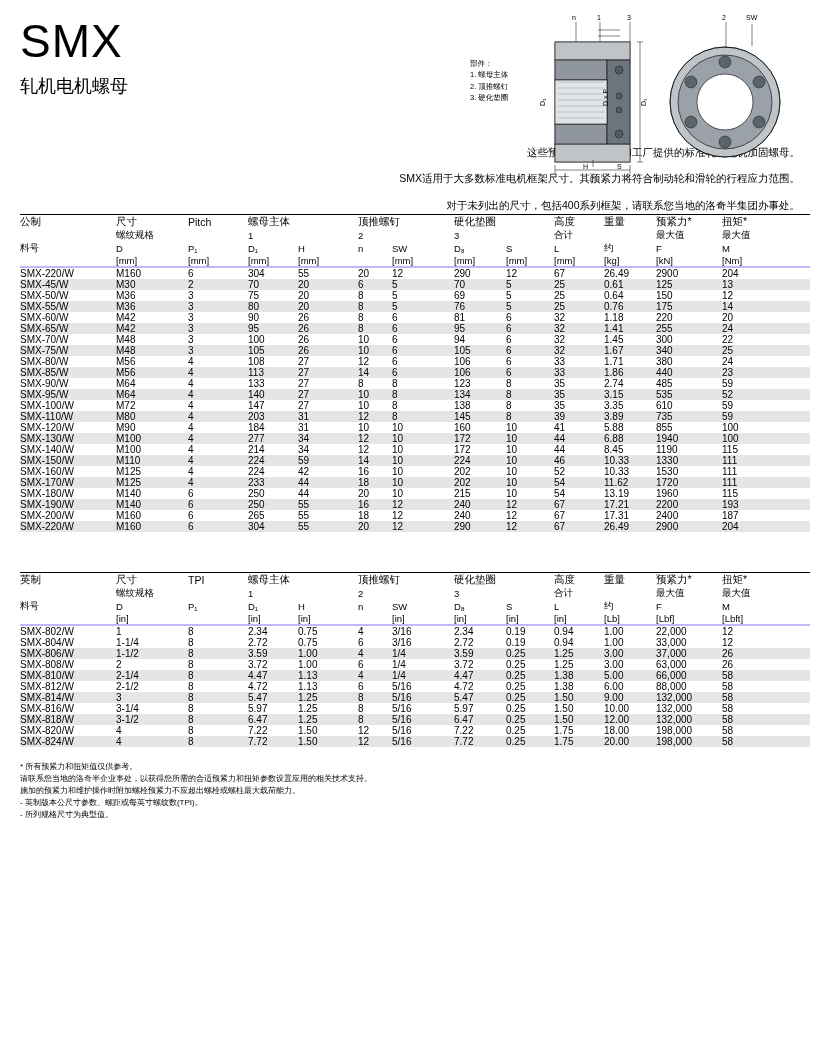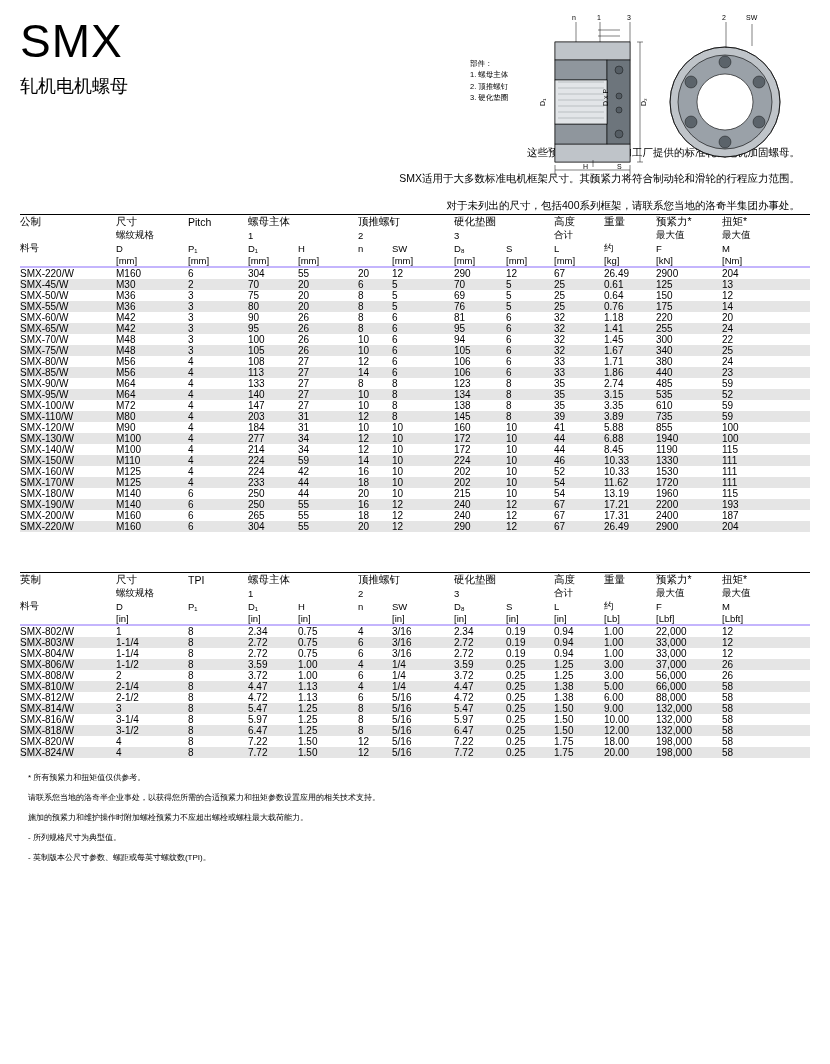--- a/index.html
+++ b/index.html
@@ -49,21 +49,21 @@
   td.c8 { width: 48px; }
   td.c9 { width: 50px; }
   td.c10 { width: 52px; }
   td.c11 { width: 66px; }
   td.c12 { width: auto; }
 
   .section-gap { height: 26px; }
 
   
   .footnotes { margin-top: 14px; font-size: 8px; line-height: 1.5; }
-  .footnotes div { margin: 8px; }
+  .footnotes div { margin: 0; }
 </style>
 </head>
 <body>
 
 <div class="page">
 
   <div class="header">
     <h1 class="title">SMX</h1>
     <div class="subtitle">轧机电机螺母</div>
 
@@ -646,50 +646,35 @@
           <td class="c4">0.75</td>
           <td class="c5">4</td>
           <td class="c6">3/16</td>
           <td class="c7">2.34</td>
           <td class="c8">0.19</td>
           <td class="c9">0.94</td>
           <td class="c10">1.00</td>
           <td class="c11">22,000</td>
           <td class="c12">12</td>
         </tr>
-        <tr class="alt">
-          <td class="c0">SMX-803/W</td>
+        <tr>
+          <td class="c0">SMX-804/W</td>
           <td class="c1">1-1/4</td>
           <td class="c2">8</td>
           <td class="c3">2.72</td>
           <td class="c4">0.75</td>
           <td class="c5">6</td>
           <td class="c6">3/16</td>
           <td class="c7">2.72</td>
           <td class="c8">0.19</td>
           <td class="c9">0.94</td>
           <td class="c10">1.00</td>
           <td class="c11">33,000</td>
           <td class="c12">12</td>
         </tr>
-        <tr>
-          <td class="c0">SMX-804/W</td>
-          <td class="c1">1-1/4</td>
-          <td class="c2">8</td>
-          <td class="c3">2.72</td>
-          <td class="c4">0.75</td>
-          <td class="c5">6</td>
-          <td class="c6">3/16</td>
-          <td class="c7">2.72</td>
-          <td class="c8">0.19</td>
-          <td class="c9">0.94</td>
-          <td class="c10">1.00</td>
-          <td class="c11">33,000</td>
-          <td class="c12">12</td>
-        </tr>
         <tr class="alt">
           <td class="c0">SMX-806/W</td>
           <td class="c1">1-1/2</td>
           <td class="c2">8</td>
           <td class="c3">3.59</td>
           <td class="c4">1.00</td>
           <td class="c5">4</td>
           <td class="c6">1/4</td>
           <td class="c7">3.59</td>
           <td class="c8">0.25</td>
@@ -703,21 +688,21 @@
           <td class="c1">2</td>
           <td class="c2">8</td>
           <td class="c3">3.72</td>
           <td class="c4">1.00</td>
           <td class="c5">6</td>
           <td class="c6">1/4</td>
           <td class="c7">3.72</td>
           <td class="c8">0.25</td>
           <td class="c9">1.25</td>
           <td class="c10">3.00</td>
-          <td class="c11">56,000</td>
+          <td class="c11">63,000</td>
           <td class="c12">26</td>
         </tr>
         <tr class="alt">
           <td class="c0">SMX-810/W</td>
           <td class="c1">2-1/4</td>
           <td class="c2">8</td>
           <td class="c3">4.47</td>
           <td class="c4">1.13</td>
           <td class="c5">4</td>
           <td class="c6">1/4</td>
@@ -818,17 +803,17 @@
           <td class="c11">198,000</td>
           <td class="c12">58</td>
         </tr>
       </tbody>
   </table>
 
   <div class="footnotes">
     <div>* 所有预紧力和扭矩值仅供参考。</div>
     <div>请联系您当地的洛奇半企业事处，以获得您所需的合适预紧力和扭矩参数设置应用的相关技术支持。</div>
     <div>施加的预紧力和维护操作时附加螺栓预紧力不应超出螺栓或螺柱最大载荷能力。</div>
+    <div>- 英制版本公尺寸参数、螺距或每英寸螺纹数(TPI)。</div>
     <div>- 所列规格尺寸为典型值。</div>
-    <div>- 英制版本公尺寸参数、螺距或每英寸螺纹数(TPI)。</div>
   </div>
 
 </div>
 
 </body></html>

